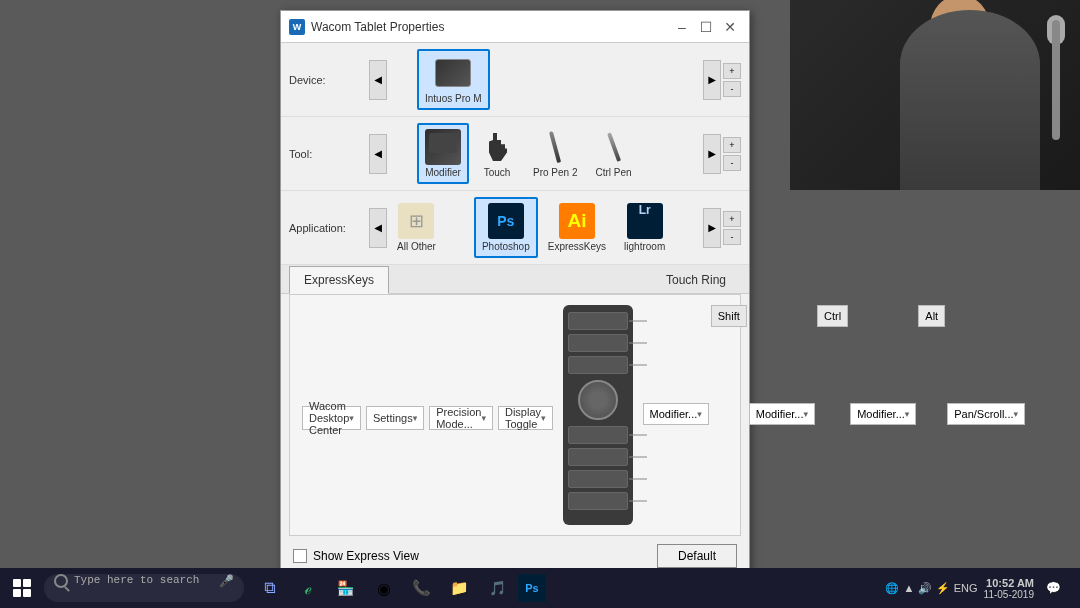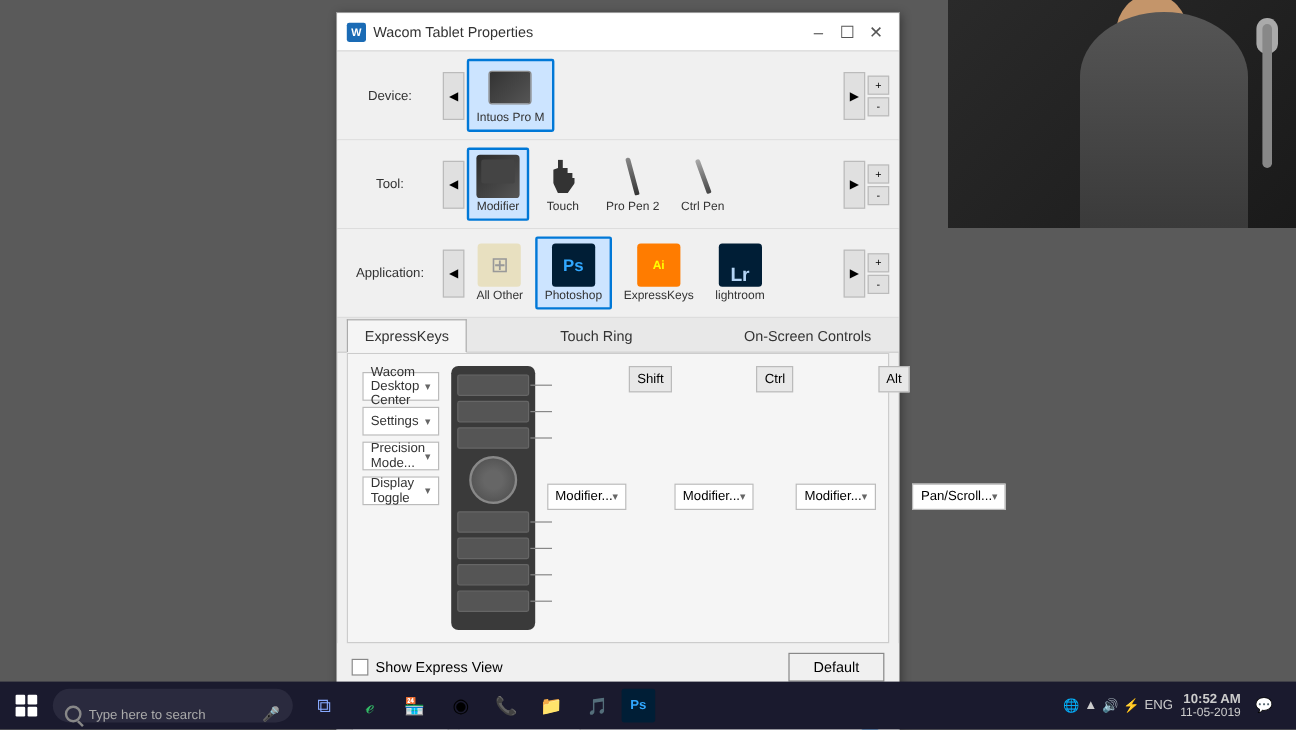--- a/index.html
+++ b/index.html
@@ -142,21 +142,21 @@
       align-items: center;
       padding: 4px 8px;
       background: #f0f0f0;
       border-bottom: 1px solid #ddd;
       min-height: 50px;
     }
     .row-label {
       width: 80px;
       font-size: 11px;
       color: #333;
-      text-align: center;
+      text-align: left;
       padding-right: 8px;
       flex-shrink: 0;
     }
     .row-nav-btn {
       width: 18px;
       height: 40px;
       background: #e0e0e0;
       border: 1px solid #bbb;
       cursor: pointer;
       display: flex;
@@ -177,20 +177,21 @@
       align-items: center;
       padding: 4px 6px;
       cursor: pointer;
       border: 2px solid transparent;
       border-radius: 2px;
       min-width: 52px;
     }
     .tool-item.active {
       border-color: #0078d7;
       background: #cce4ff;
+      margin-left: 28px;
     }
     .tool-item-icon {
       width: 36px;
       height: 36px;
       margin-bottom: 2px;
       border-radius: 3px;
       display: flex;
       align-items: center;
       justify-content: center;
     }
@@ -309,35 +310,35 @@
     
     .icon-illustrator {
       width: 36px;
       height: 36px;
       background: #ff7c00;
       border-radius: 3px;
       display: flex;
       align-items: center;
       justify-content: center;
       color: #ffff00;
-      font-size: 10px;
+      font-size: 19px;
       font-weight: bold;
     }
 
     
     .icon-lightroom {
       width: 36px;
       height: 36px;
       background: #001e36;
       border-radius: 3px;
       display: flex;
-      align-items: flex-end;
+      align-items: flex-start;
       justify-content: center;
       color: #b3d4f5;
-      font-size: 16px;
+      font-size: 12px;
       font-weight: bold;
     }
 
     
     .icon-intuos {
       width: 36px;
       height: 28px;
       background: linear-gradient(135deg, #333, #555);
       border-radius: 3px;
       border: 1px solid #888;
@@ -571,25 +572,26 @@
     .win-tile {
       background: white;
       border-radius: 1px;
     }
     .search-bar {
       height: 28px;
       width: 200px;
       background: #2a2a3e;
       border-radius: 14px;
       display: flex;
-      align-items: flex-end;
+      align-items: flex-start;
       padding: 0 10px;
       gap: 6px;
       cursor: text;
       margin: 0 4px;
+      font-family: Liberation Mono, monospace;
     }
     .search-icon-tb {
       width: 14px;
       height: 14px;
       border: 2px solid #888;
       border-radius: 50%;
       position: relative;
     }
     .search-icon-tb::after {
       content: '';
@@ -663,21 +665,21 @@
       color: #ccc;
     }
 
     .tablet-area {
       display: flex;
       position: relative;
     }
 
     .keys-column {
       display: flex;
-      flex-direction: column;
+      flex-direction: row;
       gap: 5px;
       padding-top: 5px;
     }
 
     .right-modifiers {
       display: flex;
       gap: 2px;
       flex: 1;
     }
   </style>
@@ -796,21 +798,20 @@
       <div class="row-end-btns">
         <button class="end-btn">+</button>
         <button class="end-btn">-</button>
       </div>
     </div>
 
     <div class="tab-area">
       <div class="tabs">
         <div class="tab active">ExpressKeys</div>
         <div class="tab">Touch Ring</div>
-        <div class="tab">On-Screen Controls</div>
       </div>
     </div>
 
     <div class="content-area">
       <div class="tablet-area">
 
         <div class="keys-column">
           <div class="dropdown-row">
             <div class="dropdown-select">
               <span>Wacom Desktop Center</span>

